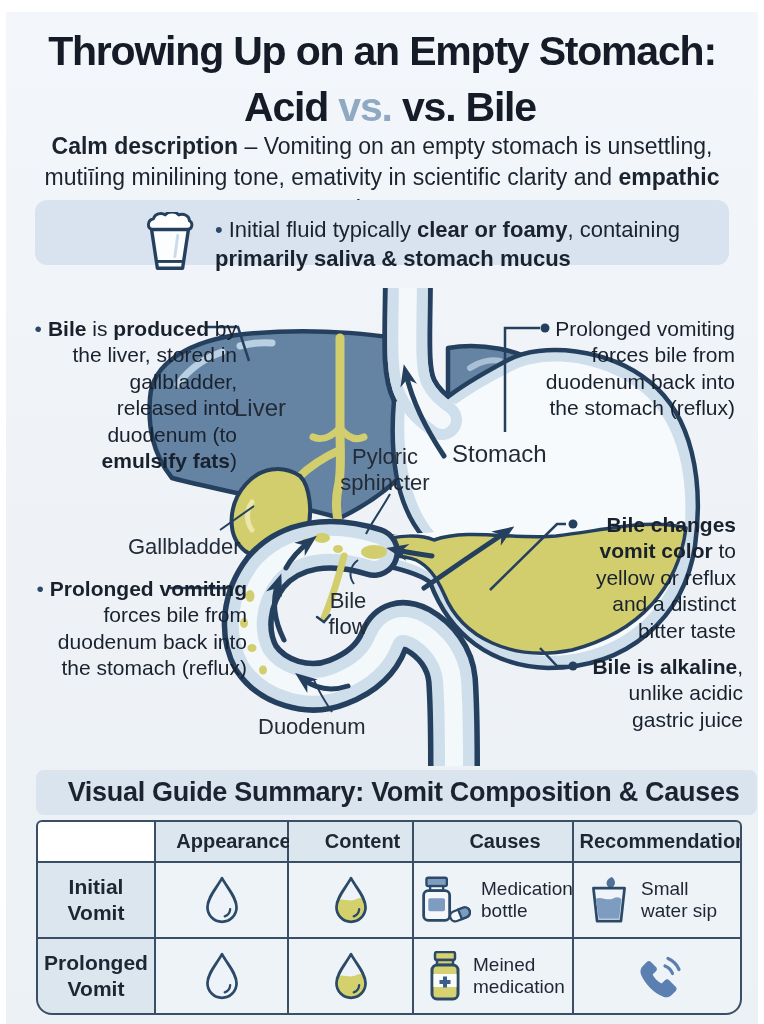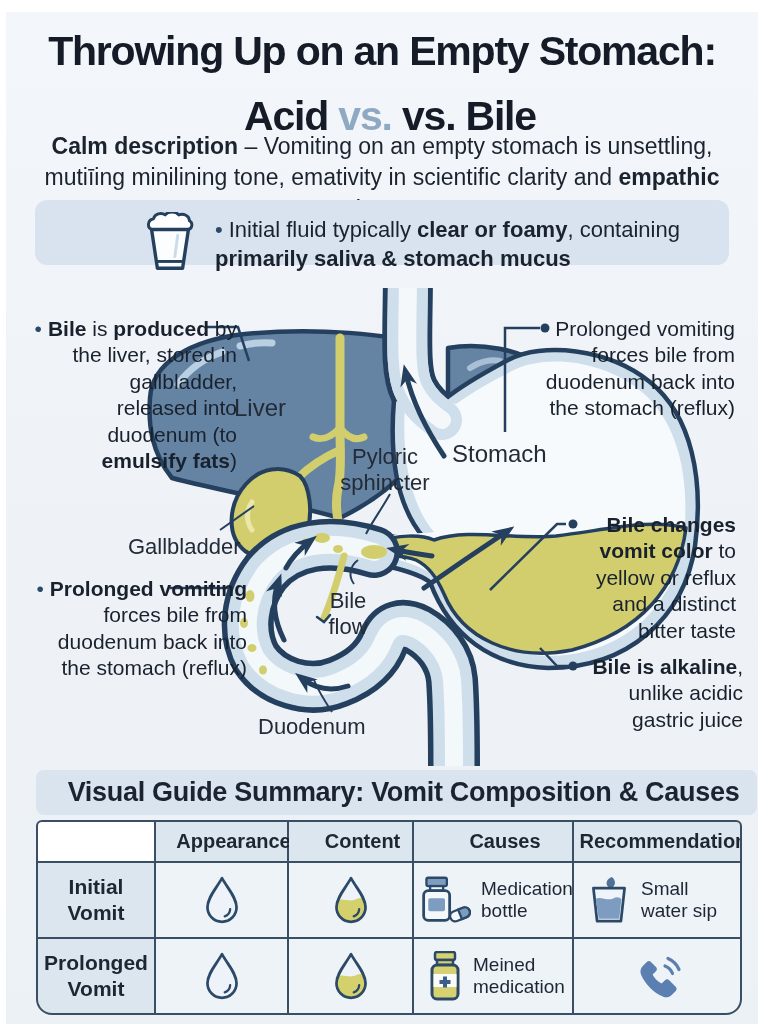--- a/index.html
+++ b/index.html
@@ -6,21 +6,21 @@
   body{width:764px;height:1024px;position:relative;overflow:hidden;background:#ffffff;
        font-family:"Liberation Sans",sans-serif;color:#1a222e;}
   .abs{position:absolute;}
   .b{font-weight:bold;}
   .bg{position:absolute;left:6px;top:12px;width:752px;height:1012px;
       background:linear-gradient(180deg,#f3f6fa 0%,#eef2f7 55%,#ecf1f6 100%);}
   
   .title{left:0;right:0;text-align:center;font-weight:bold;font-size:41px;
          letter-spacing:-1.2px;color:#151c27;}
   #title1{top:28px;}
-  #title2{top:93px;padding-left:16px;}
+  #title2{top:84px;padding-left:16px;}
   .vs-light{color:#8fa9c3;}
   .desc{top:131px;left:37px;width:690px;text-align:center;font-size:23px;
         line-height:1.33;color:#1b232e;}
   
   .callout{left:35px;top:200px;width:694px;height:65px;background:#d8e3ef;border-radius:12px;}
   .callout-icon{position:absolute;left:110px;top:12px;}
   .callout-text{position:absolute;left:180px;top:15px;width:490px;font-size:22px;line-height:1.34;}
   .blt{color:#2c4a68;margin-right:6px;}
   
   .diagram{left:0;top:288px;width:764px;height:478px;overflow:hidden;}

